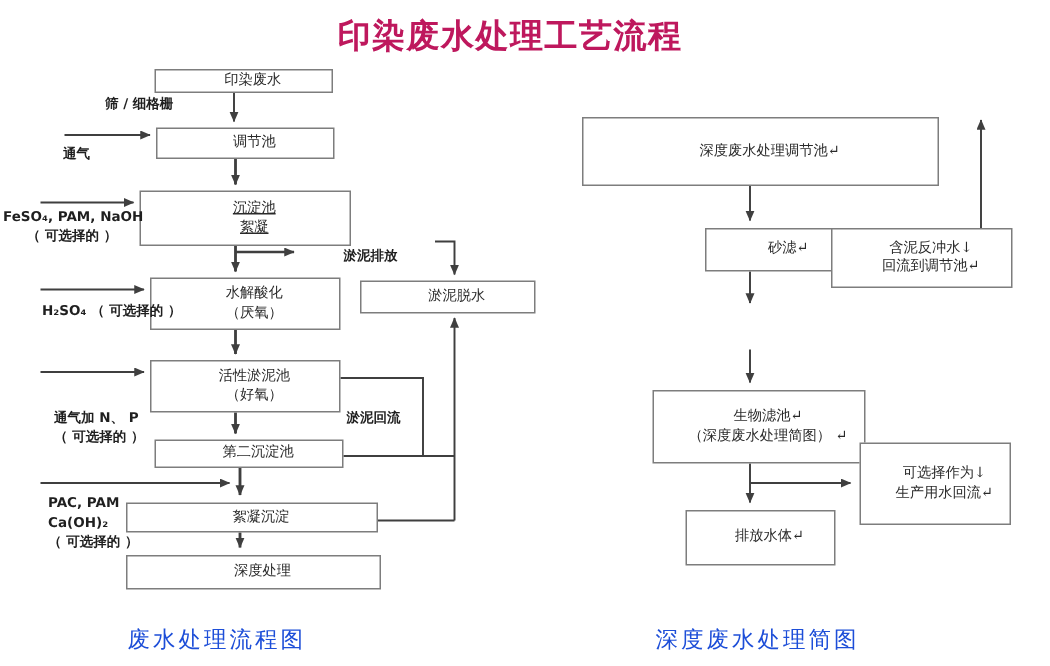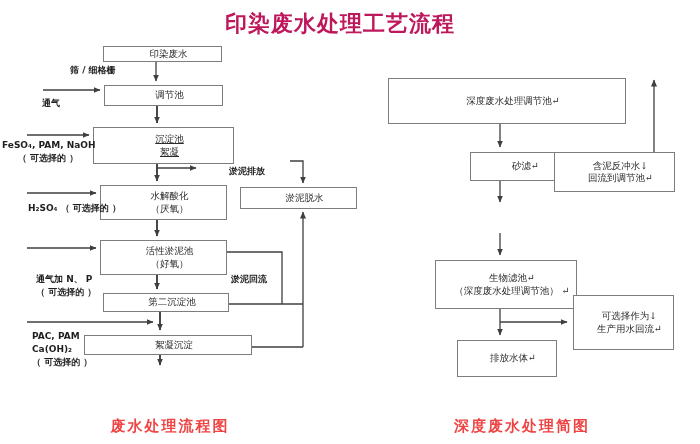--- a/index.html
+++ b/index.html
@@ -9,22 +9,22 @@
   .title{position:absolute;left:185px;top:9px;width:310px;text-align:center;
          font-size:22px;font-weight:bold;color:#be185d;letter-spacing:1px;}
   .node{position:absolute;background:#ffffff;border:1px solid #7d7d7d;
         display:flex;flex-direction:column;align-items:center;justify-content:center;
         font-size:9.5px;line-height:1.3;text-align:center;
         font-family:"DejaVu Serif",serif;color:#2a2a2a;padding-left:12px;}
   .node span{display:block;white-space:nowrap;}
   .lbl{position:absolute;font-size:9px;font-weight:bold;line-height:1.45;color:#1f1f1f;}
   .lbl span{display:block;white-space:nowrap;}
   .lbl.center{text-align:center;}
-  .caption{position:absolute;font-size:15px;font-weight:bold;color:#ef4444;
-           font-family:"DejaVu Serif",serif;text-align:center;letter-spacing:2px;}
+  .caption{position:absolute;font-size:15px;font-weight:normal;color:#1d4ed8;
+           font-family:"DejaVu Serif",serif;letter-spacing:2px;}
 </style>
 </head>
 <body>
 
 <div class="canvas">
 
   <svg class="connectors" width="700" height="444" viewBox="0 0 700 444">
     <defs>
       <marker id="ah" markerUnits="userSpaceOnUse" markerWidth="8" markerHeight="7" refX="6.5" refY="3" orient="auto">
         <path d="M0,0 L7,3 L0,6 Z" fill="#3f3f3f"></path>
@@ -80,20 +80,23 @@
   <div class="node" style="left:103px;top:293px;width:112px;height:17px;">
     <span>第二沉淀池</span>
   </div>
   <div class="node" style="left:100px;top:240px;width:113px;height:33px;">
     <span>活性淤泥池</span>
     <span>（好氧）</span>
   </div>
   <div class="node" style="left:84px;top:335px;width:154px;height:18px;">
     <span>絮凝沉淀</span>
   </div>
+  <div class="node" style="left:84px;top:370px;width:156px;height:21px;">
+    <span>深度处理</span>
+  </div>
   <div class="node" style="left:240px;top:187px;width:103px;height:20px;">
     <span>淤泥脱水</span>
   </div>
 
   <div class="lbl" style="left:70px;top:64px;">
     <span>筛 / 细格栅</span>
   </div>
   <div class="lbl" style="left:42px;top:97px;">
     <span>通气</span>
   </div>
@@ -125,21 +128,21 @@
   </div>
   <div class="node" style="left:470px;top:152px;width:85px;height:27px;">
     <span>砂滤↵</span>
   </div>
   <div class="node" style="left:554px;top:152px;width:107px;height:38px;text-align:center;">
     <span>含泥反冲水↓</span>
     <span>回流到调节池↵</span>
   </div>
   <div class="node" style="left:435px;top:260px;width:128px;height:47px;">
     <span>生物滤池↵</span>
-    <span>（深度废水处理调节池） ↵</span>
+    <span>（深度废水处理简图） ↵</span>
   </div>
   <div class="node" style="left:573px;top:295px;width:87px;height:53px;align-items:center;">
     <span>可选择作为↓</span>
     <span>生产用水回流↵</span>
   </div>
   <div class="node" style="left:457px;top:340px;width:86px;height:35px;">
     <span>排放水体↵</span>
   </div>
 
   <div class="caption" style="left:85px;top:417px;width:170px;">废水处理流程图</div>

